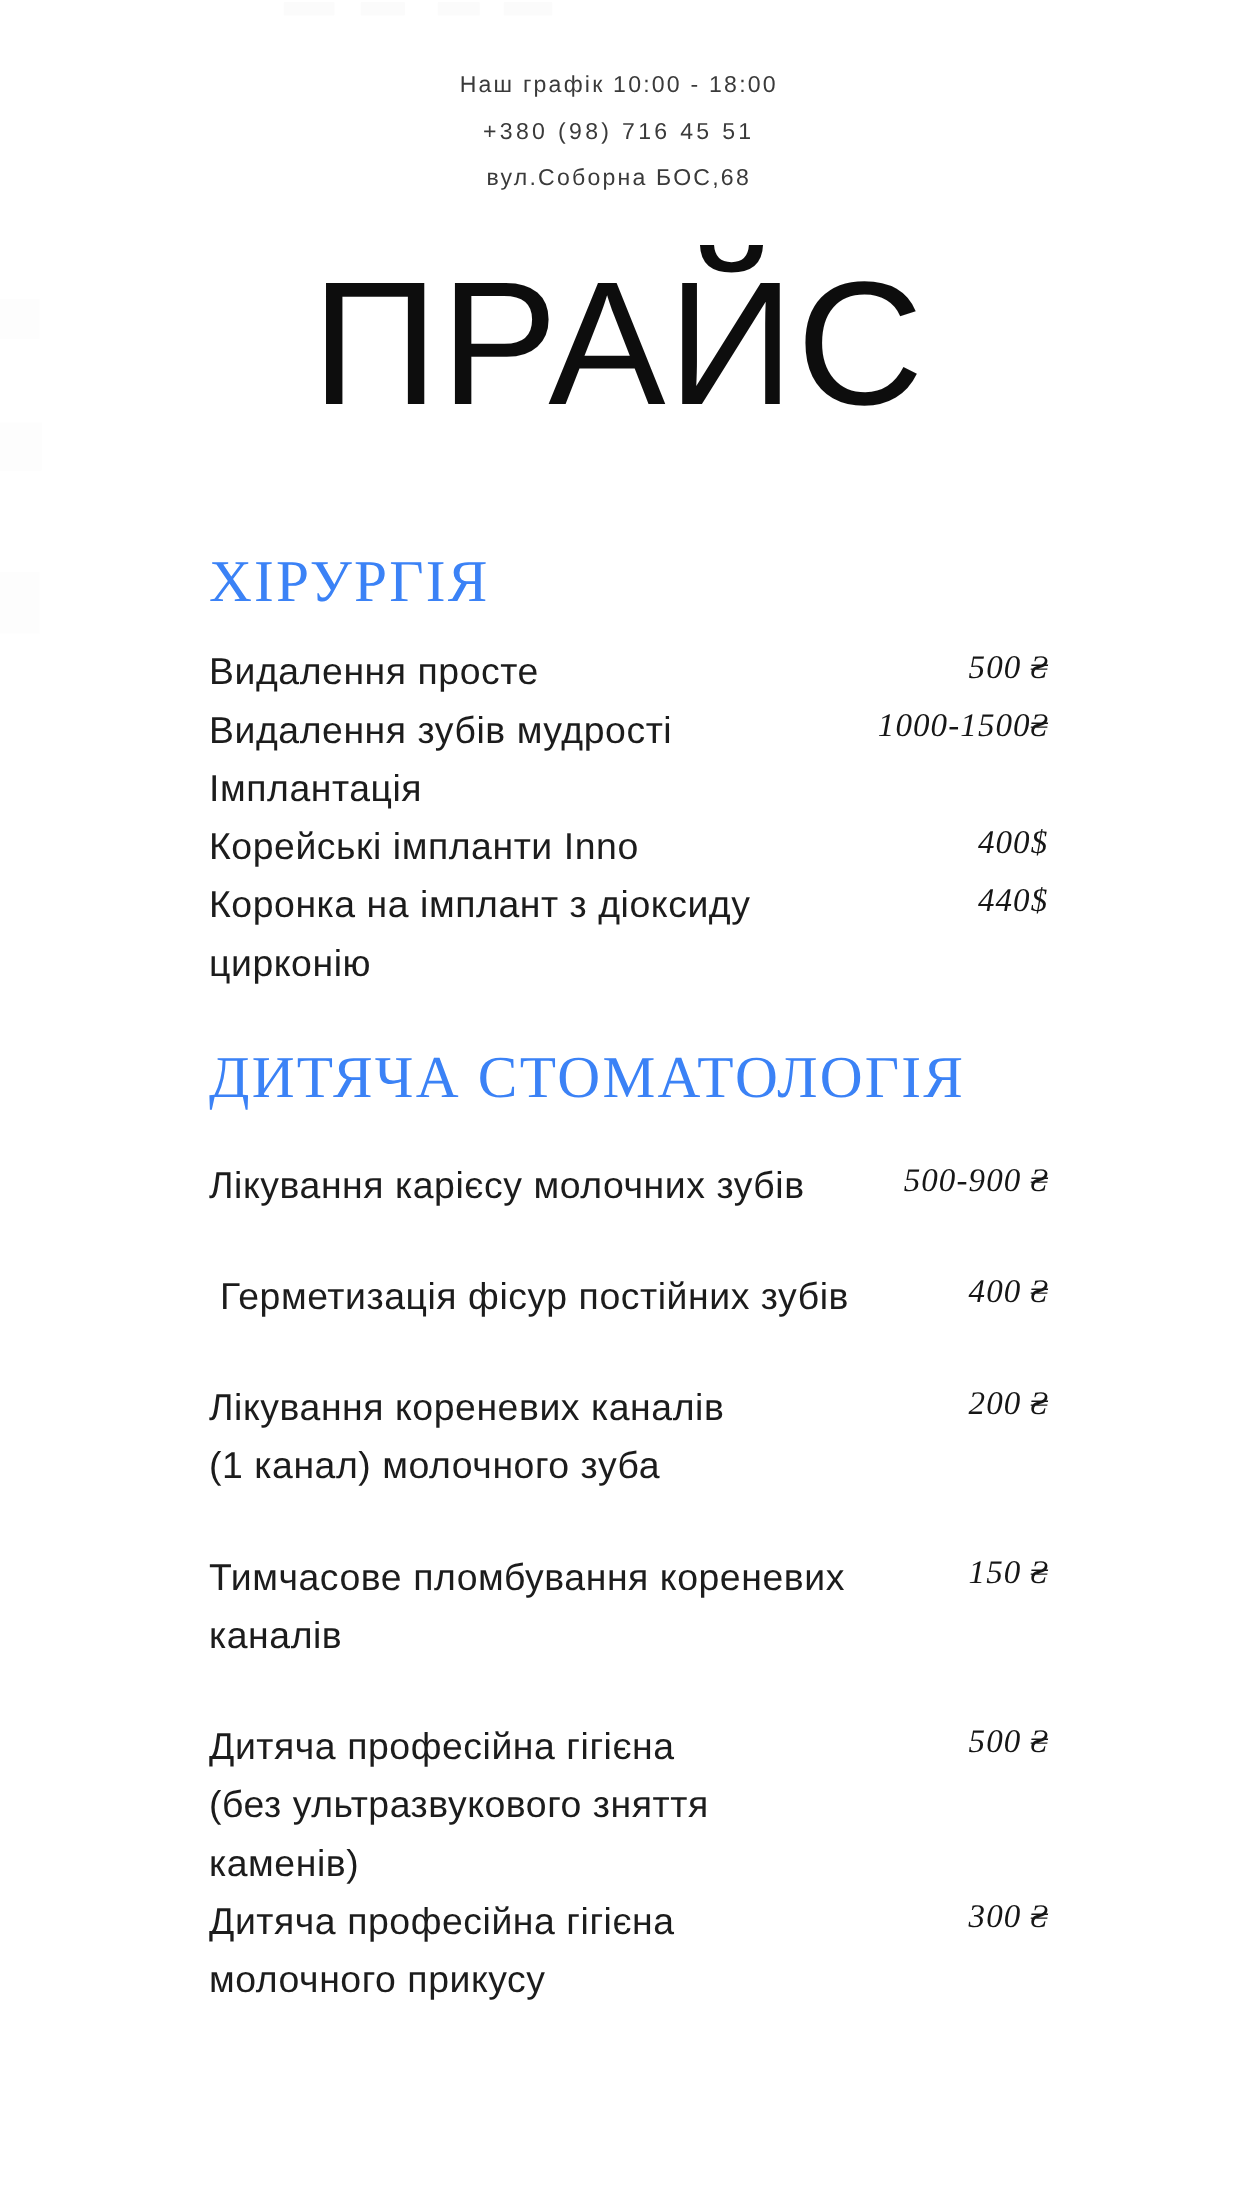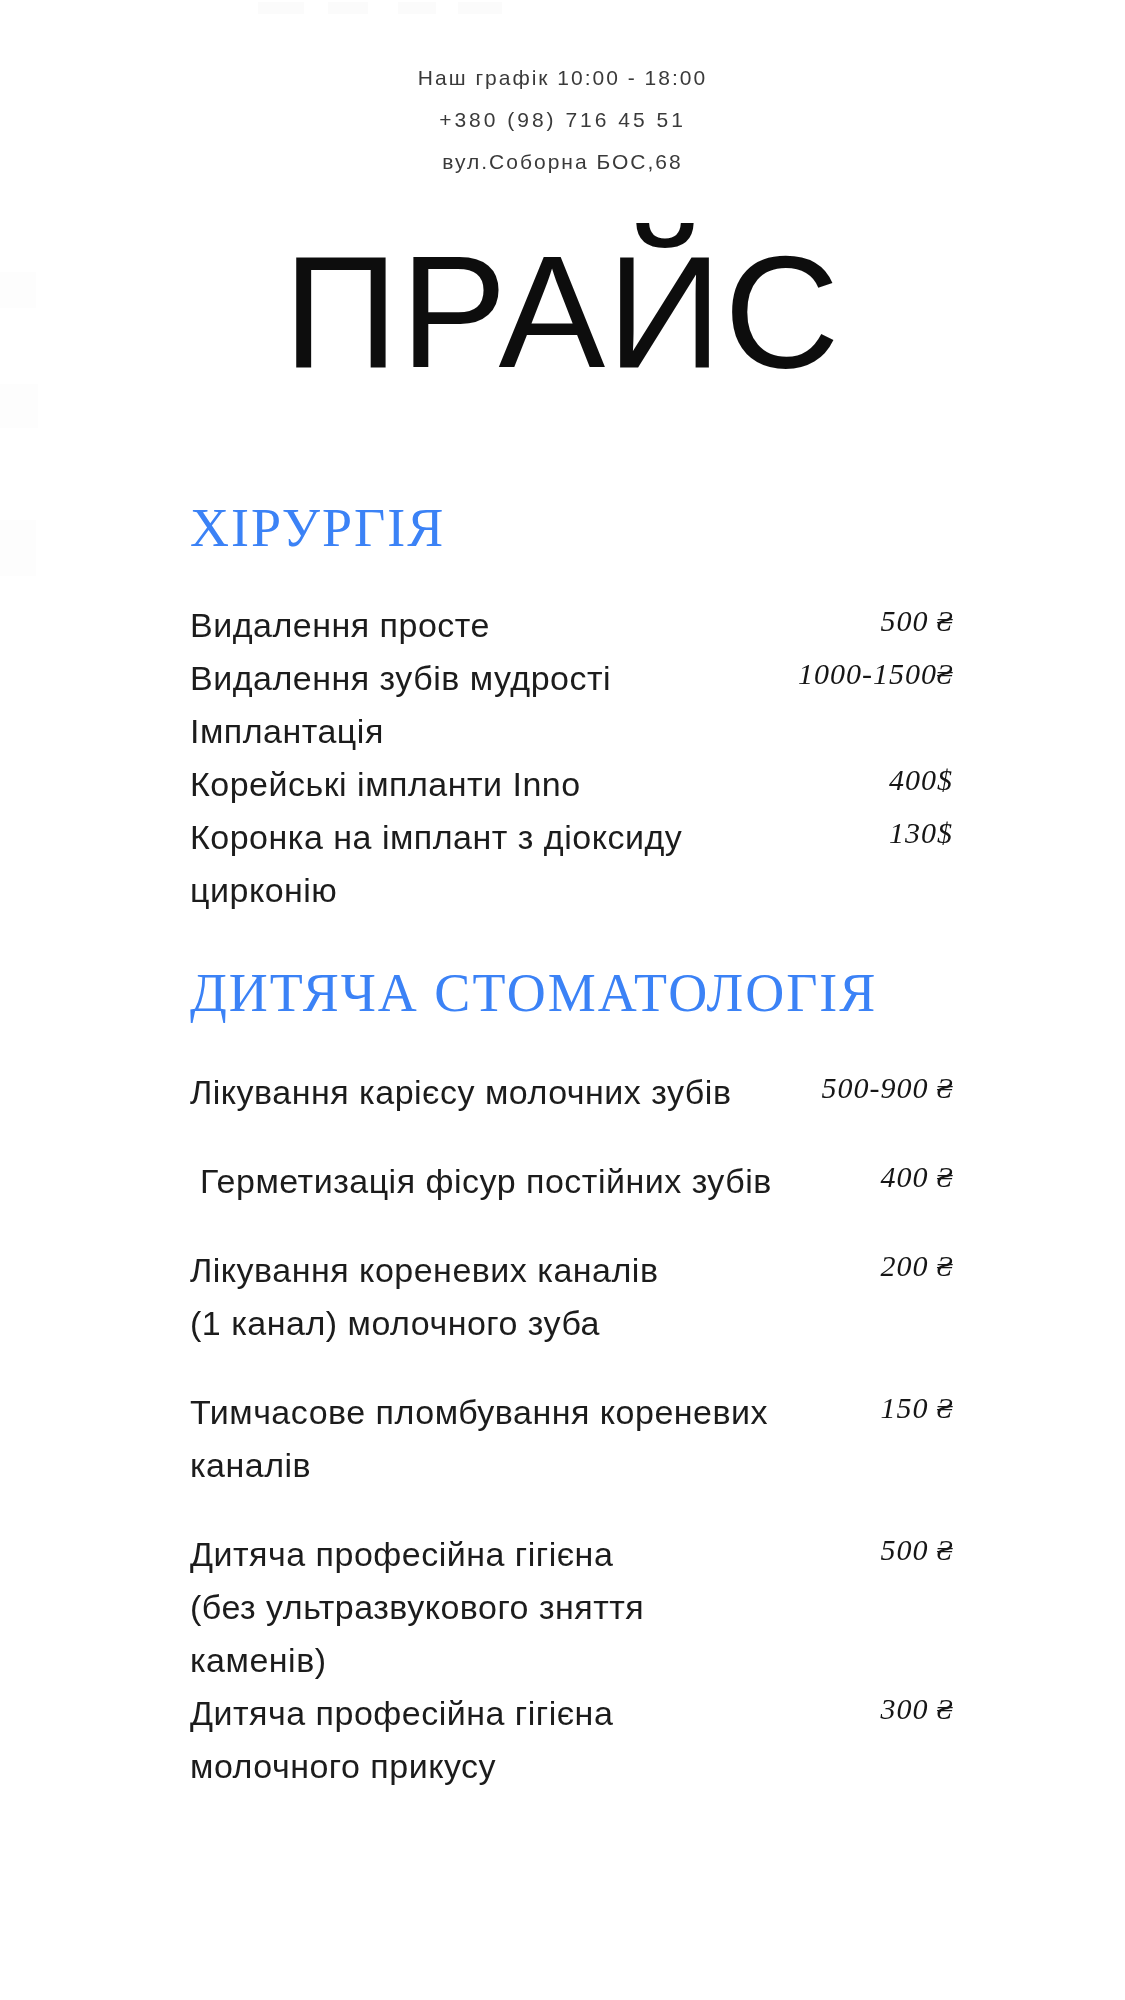--- a/index.html
+++ b/index.html
@@ -51,30 +51,30 @@
     font-size:54px;
     line-height:54px;
     letter-spacing:2px;
     color:#3b82f6;
     font-weight:400;
   }
   .heading-surgery{margin-top:115px;}
   .heading-kids{margin-top:49px;}
 
   
-  .list{margin-top:44px;}
+  .list{margin-top:30px;}
   .list.kids{margin-top:46px;}
   .row{
     display:flex;
     justify-content:space-between;
     align-items:flex-start;
     margin-left:190px;
     margin-right:172px;
   }
-  .row.gap{margin-top:36px;}
+  .row.gap{margin-top:48px;}
   .name{
     font-size:34px;
     line-height:53px;
     letter-spacing:0.5px;
     color:#1c1c1c;
     white-space:pre-wrap;
     max-width:620px;
   }
   .price{
     font-family:Liberation Serif, serif;
@@ -123,21 +123,21 @@
       <div class="name">Імплантація</div>
       <div class="price"></div>
     </div>
     <div class="row">
       <div class="name">Корейські імпланти Inno</div>
       <div class="price">400$</div>
     </div>
     <div class="row">
       <div class="name">Коронка на імплант з діоксиду
 цирконію</div>
-      <div class="price">130$</div>
+      <div class="price">440$</div>
     </div>
   </div>
 
   <div class="section-heading heading-kids">ДИТЯЧА СТОМАТОЛОГІЯ</div>
 
   <div class="list kids">
     <div class="row">
       <div class="name">Лікування карієсу молочних зубів</div>
       <div class="price">500-900 ₴</div>
     </div>

